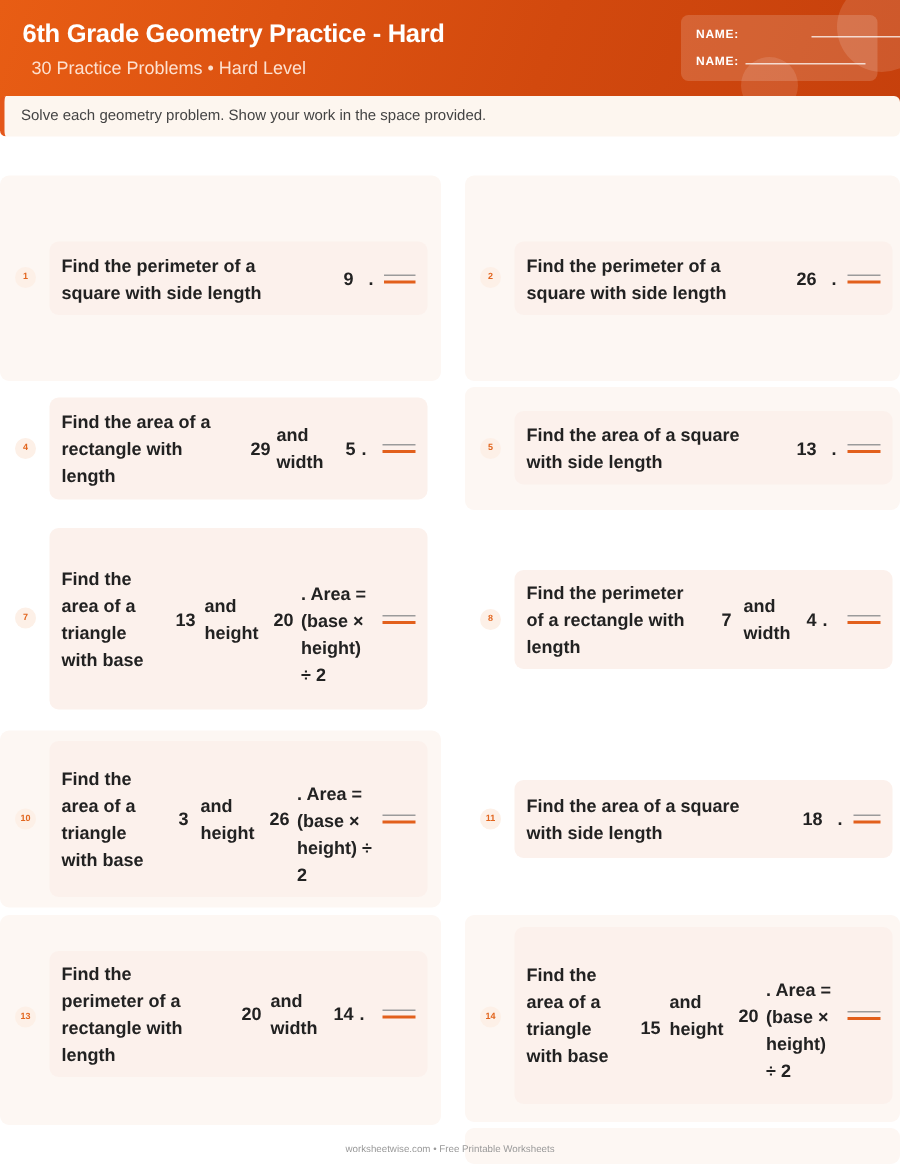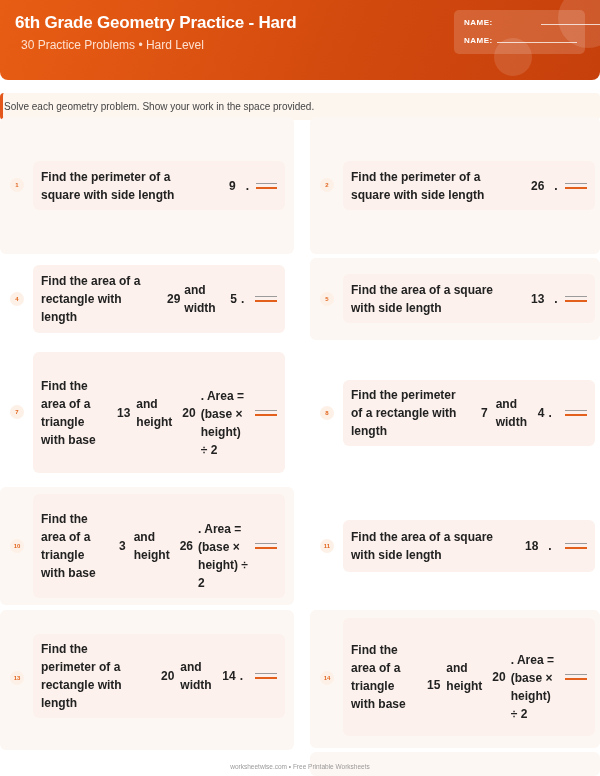--- a/index.html
+++ b/index.html
@@ -18,23 +18,23 @@
   .namebox {
     position: absolute; left: 454px; top: 10px; width: 131px; height: 44px;
     background: rgba(255,255,255,0.16); border-radius: 5px;
   }
   .field { position: absolute; left: 10px; font-size: 8px; font-weight: bold; color: #fff; letter-spacing: 0.5px; display: flex; align-items: flex-end; }
   .field .line { display: inline-block; height: 1px; background: rgba(255,255,255,0.75); margin-left: 4px; margin-bottom: 2px; }
   .field.name { top: 8px; gap: 44px; }
   .field.date { top: 26px; }
 
   .instructions {
-    position: absolute; left: 0; top: 93px; width: 600px; height: 27px;
+    position: absolute; left: 0; top: 64px; width: 600px; height: 27px;
     background: #fdf6ef; border-left: 3px solid #e4571a; border-radius: 4px;
-    font-size: 10px; color: #444; padding: 8px 0 0 1px;
+    font-size: 10px; color: #444; padding: 8px 0 0 11px;
   }
 
   .cell { position: absolute; background: #fdf7f3; border-radius: 6px; }
   .card {
     position: absolute; background: #fcf1ec; border-radius: 6px;
     display: flex; align-items: center; padding: 0 8px;
     font-size: 12px; font-weight: bold; color: #222; line-height: 18px;
   }
   .num {
     position: absolute; width: 14px; height: 14px; border-radius: 50%;
@@ -144,21 +144,21 @@
   <span class="val" style="margin:0 8px 0 8px">3</span>
   <span class="conn" style="width:40px">and height</span>
   <span class="val" style="margin:0 5px 0 6px">26</span>
   <span class="formula" style="width:52px">. Area = (base × height) ÷ 2</span>
   <span class="answer"></span>
 </div>
 
 <div class="num" style="left:320px;top:539px;">11</div>
 <div class="card" style="left:343px;top:520px;width:252px;height:52px;">
   <span class="stem" style="width:158px">Find the area of a square with side length</span>
-  <span class="val" style="margin-left:16px">18</span>
+  <span class="val" style="margin-left:26px">18</span>
   <span class="dot">.</span>
   <span class="answer"></span>
 </div>
 
 <div class="num" style="left:10px;top:671px;">13</div>
 <div class="card" style="left:33px;top:634px;width:252px;height:84px;">
   <span class="stem" style="width:100px">Find the perimeter of a rectangle with length</span>
   <span class="val" style="margin-left:20px;margin-right:6px">20</span>
   <span class="conn" style="width:36px">and width</span>
   <span class="val" style="margin:0 0 0 6px">14</span>

